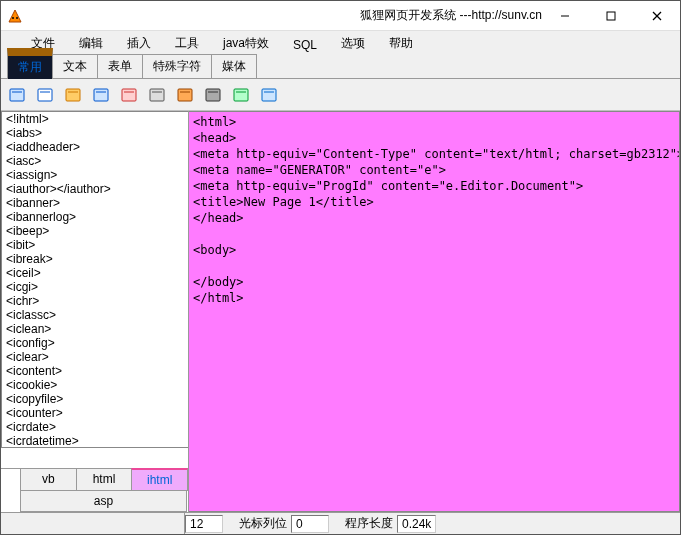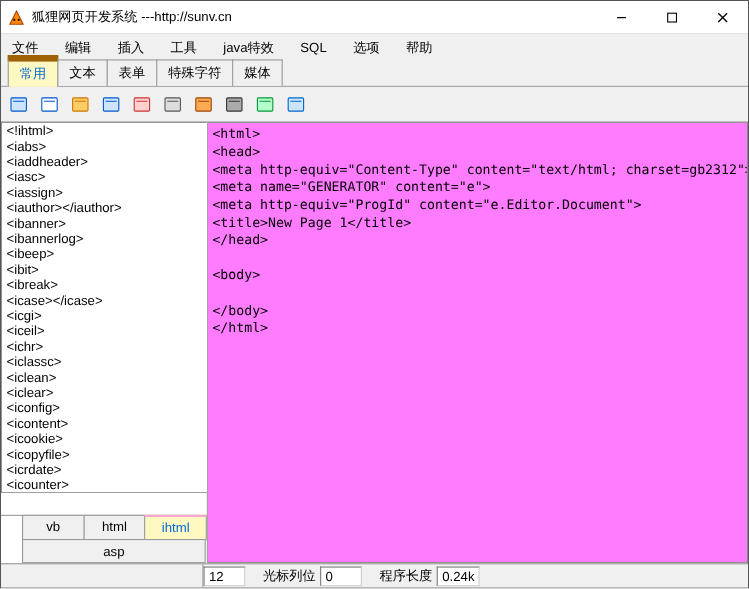--- a/index.html
+++ b/index.html
@@ -1,36 +1,36 @@
 <!DOCTYPE html>
 <html><head>
 <meta charset="utf-8">
 <style>
 * { margin: 0; padding: 0; box-sizing: border-box; font-family: "SimSun", "宋体", sans-serif; font-size: 12px; }
 body { background: #fff; overflow: hidden; }
 .window { width: 681px; height: 535px; border: 1px solid #555; display: flex; flex-direction: column; background: #f0f0f0; }
-.titlebar { height: 30px; display: flex; align-items: center; padding: 0 0 0 6px; background: #fff; border-bottom: 1px solid #e0e0e0; }
+.titlebar { height: 30px; display: flex; align-items: center; padding: 0 0 0 6px; background: #fff; border-bottom: 1px solid #e0e0e0; text-align: right; }
 .titlebar .app-icon { width: 16px; height: 16px; margin-right: 6px; display: inline-flex; align-items: center; justify-content: center; }
 .titlebar .title-text { flex: 1; color: #000; }
 .win-btns { display: flex; height: 100%; }
 .win-btn { width: 46px; display: flex; align-items: center; justify-content: center; font-family: Arial; font-size: 14px; color: #333; }
-.menubar { height: 24px; display: flex; align-items: center; padding: 0 0; background: #f0f0f0; gap: 4px; }
+.menubar { height: 24px; display: flex; align-items: flex-end; padding: 0 20px; background: #f0f0f0; gap: 4px; }
 .menu-item { padding: 3px 10px; color: #000; }
 .tabstrip { height: 24px; display: flex; align-items: flex-end; padding: 0 6px; background: #f0f0f0; border-bottom: 1px solid #999; }
 .tab { padding: 3px 10px; border: 1px solid #999; border-bottom: none; background: #f0f0f0; margin-right: -1px; position: relative; }
-.tab.active { background: #fef9c3; border-top: 6px solid #a16207; color: #0066d6; z-index: 2; top: 1px; margin-top: 44px; }
+.tab.active { background: #0f172a; border-top: 8px solid #a16207; color: #0066d6; z-index: 2; top: 1px; margin-top: 44px; }
 .toolbar { height: 32px; display: flex; align-items: center; padding: 0 6px; background: #f0f0f0; gap: 8px; border-bottom: 1px solid #c0c0c0; }
 .tool-icon { width: 20px; height: 20px; display: flex; align-items: center; justify-content: center; }
 .main { flex: 1; display: flex; min-height: 0; background: #fff; }
 .sidebar { width: 188px; display: flex; flex-direction: column; border-right: 1px solid #999; gap: 20px; }
 .taglist { flex: 1; overflow-y: auto; background: #fff; border: 1px solid #888; border-right: none; }
 .taglist-item { padding: 0 4px; line-height: 14px; color: #000; white-space: nowrap; text-align: left; }
 .lang-tabs { display: flex; flex-wrap: wrap; border-top: 1px solid #999; padding-left: 20px; }
 .lang-tab { flex: 1; min-width: 55px; text-align: center; padding: 3px 6px; border: 1px solid #999; background: #f0f0f0; margin: -1px 0 0 -1px; }
-.lang-tab.active { background: #fef9c3; color: #0066d6; border-top: 2px solid #f9a8d4; }
+.lang-tab.active { background: #f0abfc; color: #0066d6; border-top: 2px solid #ec4899; }
 .lang-tab.full { flex: 0 0 100%; }
 .editor { flex: 1; background: #ff7bff; padding: 2px 4px; color: #000; font-family: "SimSun", monospace; line-height: 16px; white-space: pre; overflow: auto; border: 1px solid #888; border-left: none; }
 .statusbar { height: 22px; display: flex; align-items: center; background: #f0f0f0; border-top: 1px solid #999; }
 .status-cell { display: flex; align-items: center; height: 100%; }
 .status-label { padding: 0 4px; }
 .status-val { background: #fff; border: 1px inset #ccc; padding: 1px 4px; min-width: 38px; display: inline-block; }
 .status-spacer { width: 184px; border-right: 1px solid #999; height: 100%; }
 </style>
 </head>
 <body>
@@ -155,33 +155,32 @@
           <div class="taglist-item">&lt;iabs&gt;</div>
           <div class="taglist-item">&lt;iaddheader&gt;</div>
           <div class="taglist-item">&lt;iasc&gt;</div>
           <div class="taglist-item">&lt;iassign&gt;</div>
           <div class="taglist-item">&lt;iauthor&gt;&lt;/iauthor&gt;</div>
           <div class="taglist-item">&lt;ibanner&gt;</div>
           <div class="taglist-item">&lt;ibannerlog&gt;</div>
           <div class="taglist-item">&lt;ibeep&gt;</div>
           <div class="taglist-item">&lt;ibit&gt;</div>
           <div class="taglist-item">&lt;ibreak&gt;</div>
-          <div class="taglist-item">&lt;icase&gt;&lt;/icase&gt;</div>
+          <div class="taglist-item">&lt;iceil&gt;</div>
           <div class="taglist-item">&lt;icgi&gt;</div>
-          <div class="taglist-item">&lt;iceil&gt;</div>
           <div class="taglist-item">&lt;ichr&gt;</div>
           <div class="taglist-item">&lt;iclassc&gt;</div>
           <div class="taglist-item">&lt;iclean&gt;</div>
+          <div class="taglist-item">&lt;iconfig&gt;</div>
           <div class="taglist-item">&lt;iclear&gt;</div>
-          <div class="taglist-item">&lt;iconfig&gt;</div>
           <div class="taglist-item">&lt;icontent&gt;</div>
           <div class="taglist-item">&lt;icookie&gt;</div>
           <div class="taglist-item">&lt;icopyfile&gt;</div>
+          <div class="taglist-item">&lt;icounter&gt;</div>
           <div class="taglist-item">&lt;icrdate&gt;</div>
-          <div class="taglist-item">&lt;icounter&gt;</div>
           <div class="taglist-item">&lt;icrdatetime&gt;</div>
         </div>
       <div class="lang-tabs" id="langtabs">
           <div class="lang-tab">vb</div>
           <div class="lang-tab">html</div>
           <div class="lang-tab active">ihtml</div>
           <div class="lang-tab full">asp</div>
         </div>
     </div>
     <div class="editor" id="editor">&lt;html&gt;

